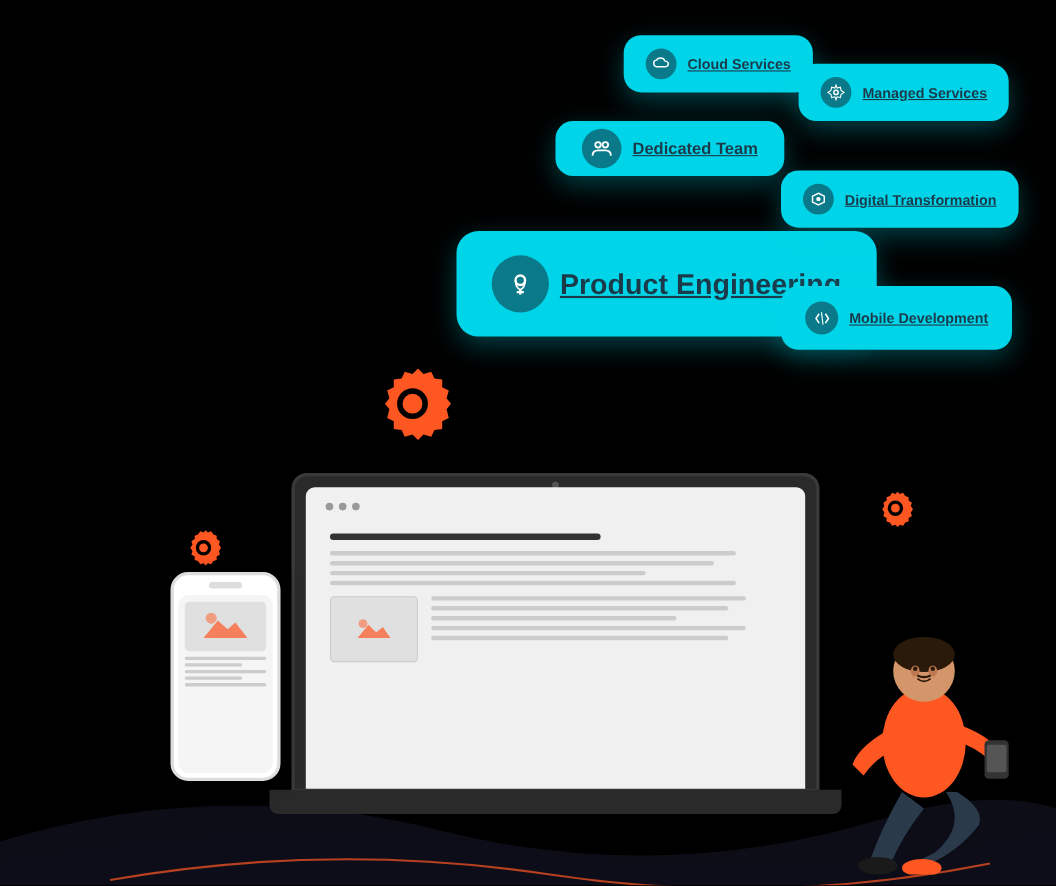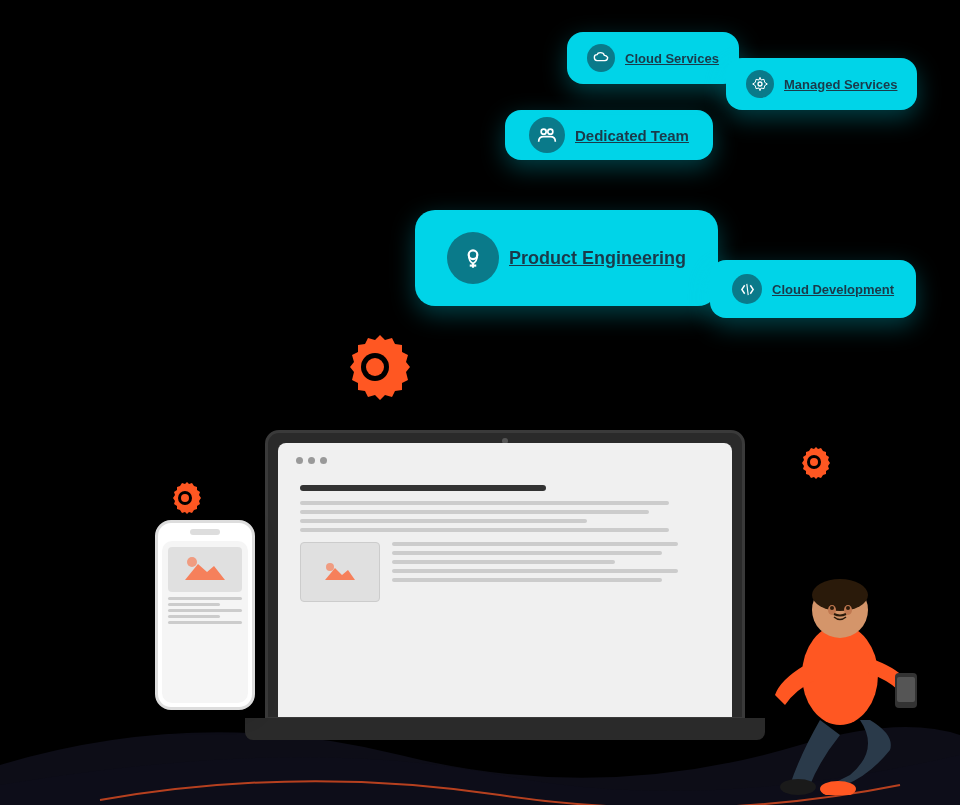--- a/index.html
+++ b/index.html
@@ -57,21 +57,21 @@
       top: 210px;
       padding: 22px 32px;
       border-radius: 20px;
     }
     .card-product-engineering .card-icon {
       width: 52px;
       height: 52px;
       font-size: 22px;
     }
     .card-product-engineering .card-label {
-      font-size: 18px;
+      font-size: 26px;
       font-weight: 700;
     }
 
     
     .card-dedicated-team {
       left: 505px;
       top: 110px;
       padding: 7px 24px;
     }
     .card-dedicated-team .card-label {
@@ -420,30 +420,39 @@
   <div class="card card-managed-services">
     <div class="card-icon">
       <svg width="16" height="16" viewBox="0 0 24 24" fill="none">
         <circle cx="12" cy="12" r="3" stroke="#fff" stroke-width="2"></circle>
         <path d="M12 2 L13.5 6 L18 5 L19 9.5 L23 12 L19 14.5 L18 19 L13.5 18 L12 22 L10.5 18 L6 19 L5 14.5 L1 12 L5 9.5 L6 5 L10.5 6 Z" stroke="#fff" stroke-width="1.5" fill="none"></path>
       </svg>
     </div>
     <span class="card-label">Managed Services</span>
   </div>
 
+  <div class="card card-digital-transformation">
+    <div class="card-icon">
+      <svg width="16" height="16" viewBox="0 0 24 24" fill="none">
+        <path d="M12 4 L20 8 L20 16 L12 20 L4 16 L4 8 Z" stroke="#fff" stroke-width="2" fill="none"></path>
+        <circle cx="12" cy="12" r="3" fill="#fff"></circle>
+      </svg>
+    </div>
+    <span class="card-label">Digital Transformation</span>
+  </div>
 
   <div class="card card-mobile-development">
     <div class="card-icon">
       <svg width="17" height="17" viewBox="0 0 24 24" fill="none">
         <polyline points="8,6 4,12 8,18" stroke="#fff" stroke-width="2" fill="none"></polyline>
         <polyline points="16,6 20,12 16,18" stroke="#fff" stroke-width="2" fill="none"></polyline>
         <line x1="11" y1="4" x2="13" y2="20" stroke="#fff" stroke-width="1.5"></line>
       </svg>
     </div>
-    <span class="card-label">Cloud Development</span>
+    <span class="card-label">Mobile Development</span>
   </div>
 
   <div class="laptop">
     <div class="laptop-body">
       <div class="laptop-cam"></div>
       <div class="laptop-screen">
 
         <div class="laptop-dots">
           <div class="laptop-dot"></div>
           <div class="laptop-dot"></div>

